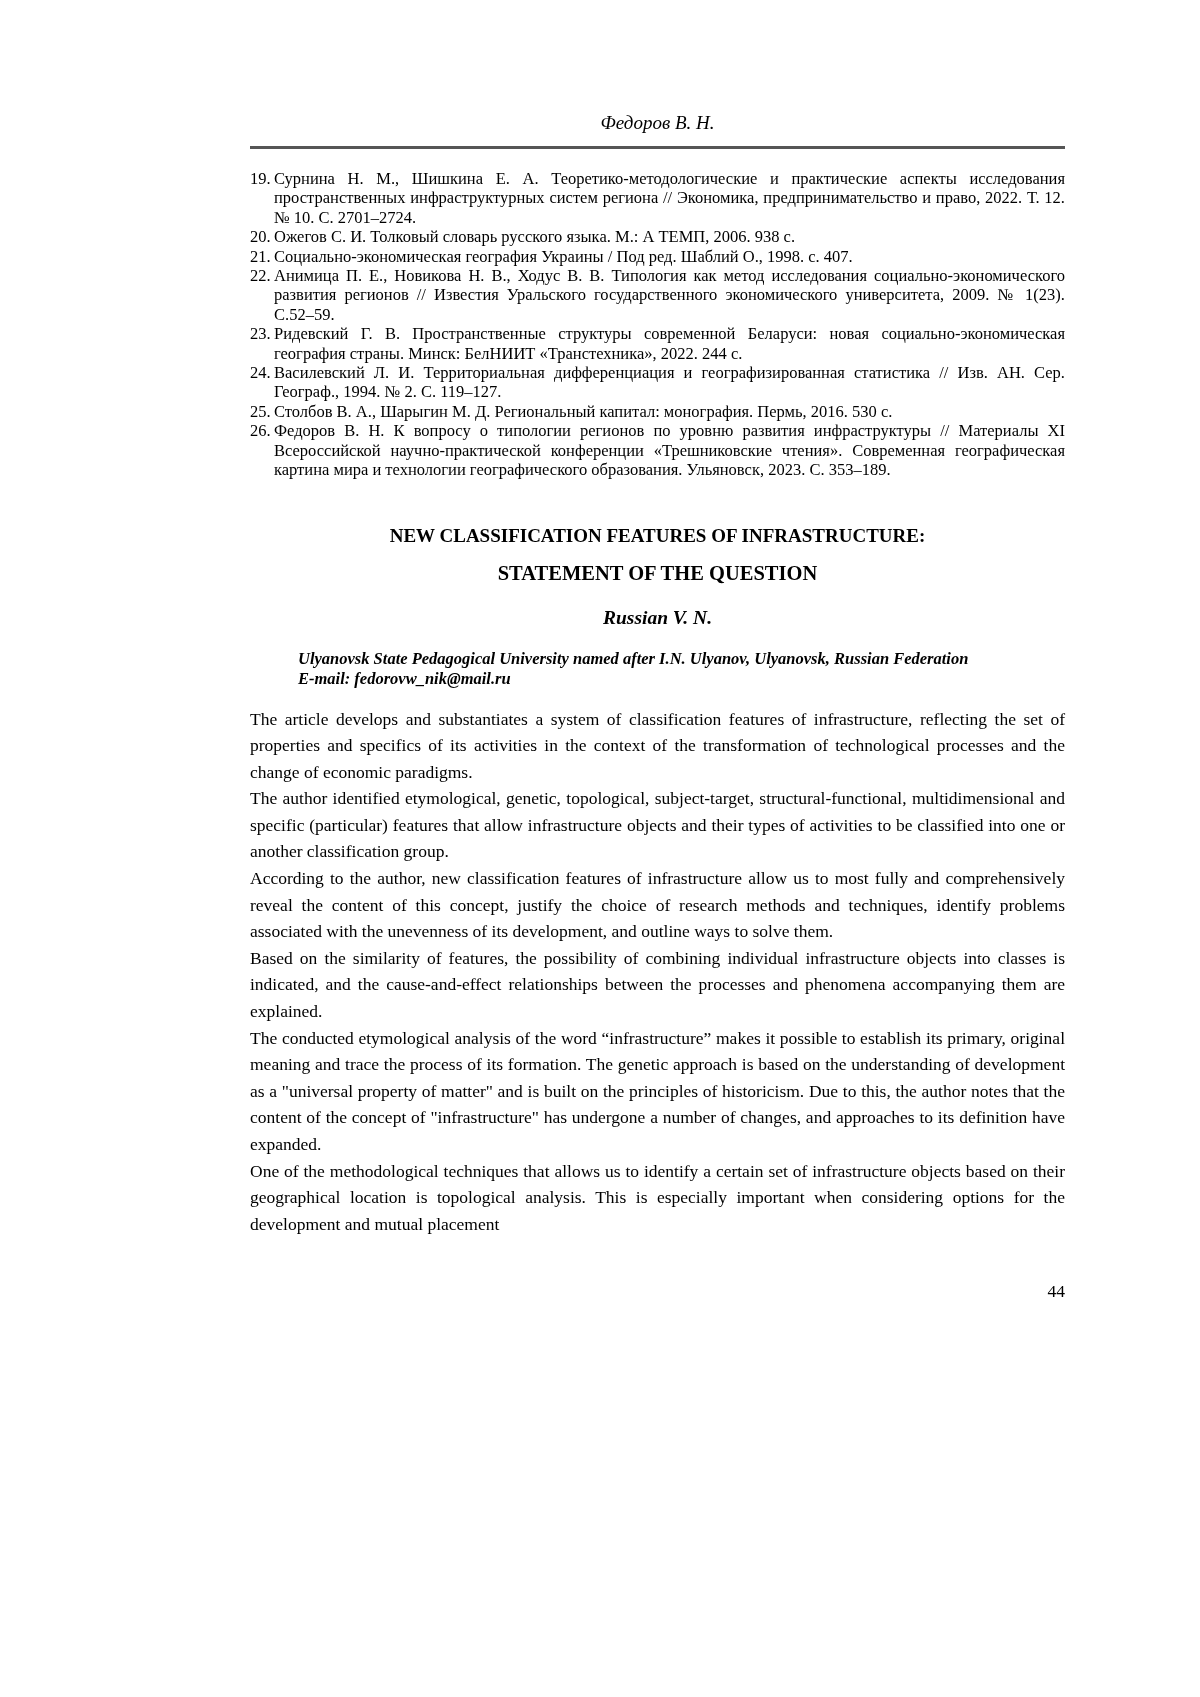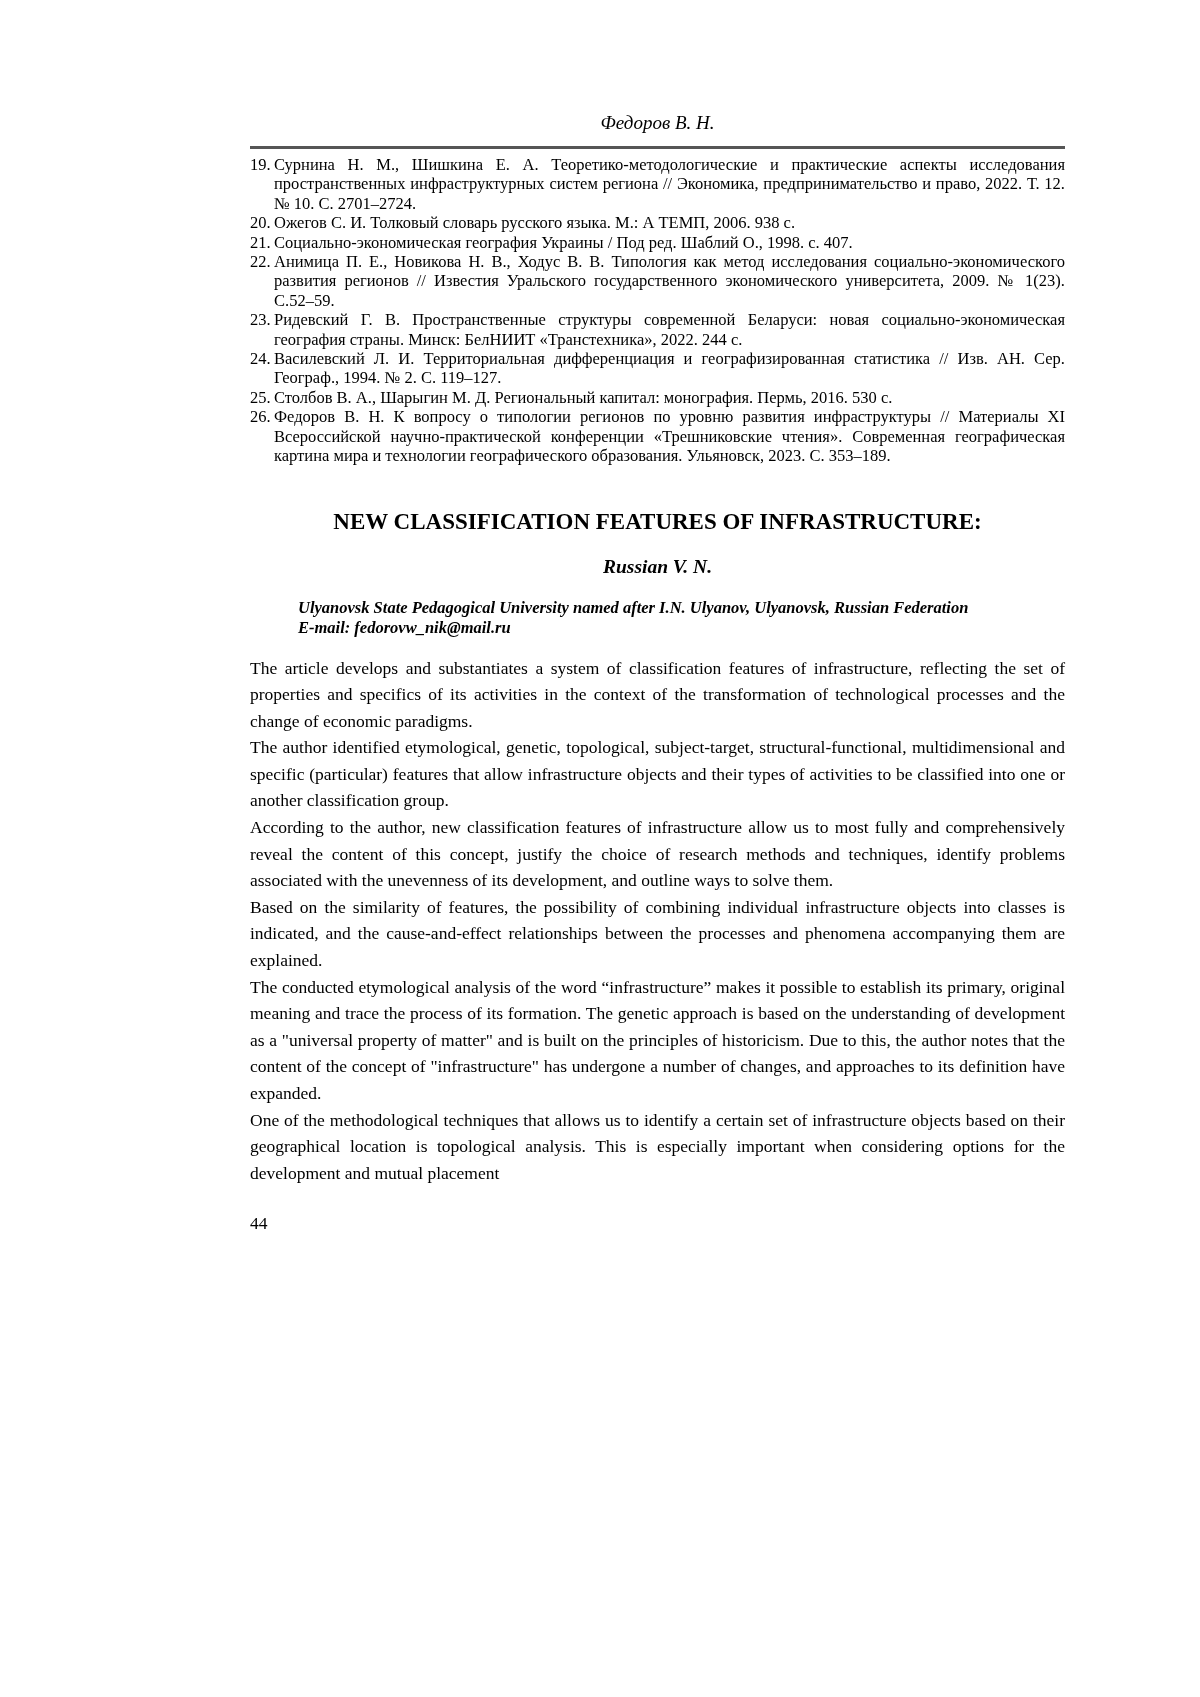--- a/index.html
+++ b/index.html
@@ -20,32 +20,32 @@
     font-style: italic;
     font-size: 19px;
     line-height: 22px;
   }
   .head-rule {
     border: none;
     border-top: 3px solid #565656;
     margin: 12px 0 0 0;
   }
   .references {
-    margin-top: 6px;
+    margin-top: 20px;
     font-size: 16.5px;
     line-height: 19.4px;
   }
   .ref { display: flex; }
   .ref-num { flex: none; width: 24px; }
   .ref-text { flex: 1; text-align: justify; }
   .title-line1 {
     margin-top: 44px;
     text-align: center;
     font-weight: bold;
-    font-size: 23px;
+    font-size: 19px;
     line-height: 24px;
   }
   .title-line2 {
     margin-top: 13px;
     text-align: center;
     font-weight: bold;
     font-size: 20.5px;
     line-height: 24px;
   }
   .author {
@@ -67,22 +67,22 @@
   .abstract {
     margin-top: 17px;
     font-size: 17.5px;
     line-height: 26.6px;
   }
   .abstract p {
     margin: 0;
     text-align: justify;
   }
   .page-number {
-    margin-top: 27px;
-    text-align: left;
+    margin-top: 44px;
+    text-align: right;
     font-size: 17.5px;
   }
 </style>
 </head>
 <body>
 
 <div class="page">
   <div class="content">
 
     <div class="running-head">Федоров В. Н.</div>
@@ -117,20 +117,21 @@
         <span class="ref-num">25.</span>
         <span class="ref-text">Столбов В. А., Шарыгин М. Д. Региональный капитал: монография. Пермь, 2016. 530 с.</span>
       </div>
       <div class="ref">
         <span class="ref-num">26.</span>
         <span class="ref-text">Федоров В. Н. К вопросу о типологии регионов по уровню развития инфраструктуры // Материалы XI Всероссийской научно-практической конференции «Трешниковские чтения». Современная географическая картина мира и технологии географического образования. Ульяновск, 2023. С. 353–189.</span>
       </div>
     </div>
 
     <div class="title-line1">NEW CLASSIFICATION FEATURES OF INFRASTRUCTURE:</div>
+    <div class="title-line2">STATEMENT OF THE QUESTION</div>
 
     <div class="author">Russian V. N.</div>
 
     <div class="affiliation">
       <div>Ulyanovsk State Pedagogical University named after I.N. Ulyanov, Ulyanovsk, Russian Federation</div>
       <div>E-mail: fedorovw_nik@mail.ru</div>
     </div>
 
     <div class="abstract">
       <p>The article develops and substantiates a system of classification features of infrastructure, reflecting the set of properties and specifics of its activities in the context of the transformation of technological processes and the change of economic paradigms.</p>

